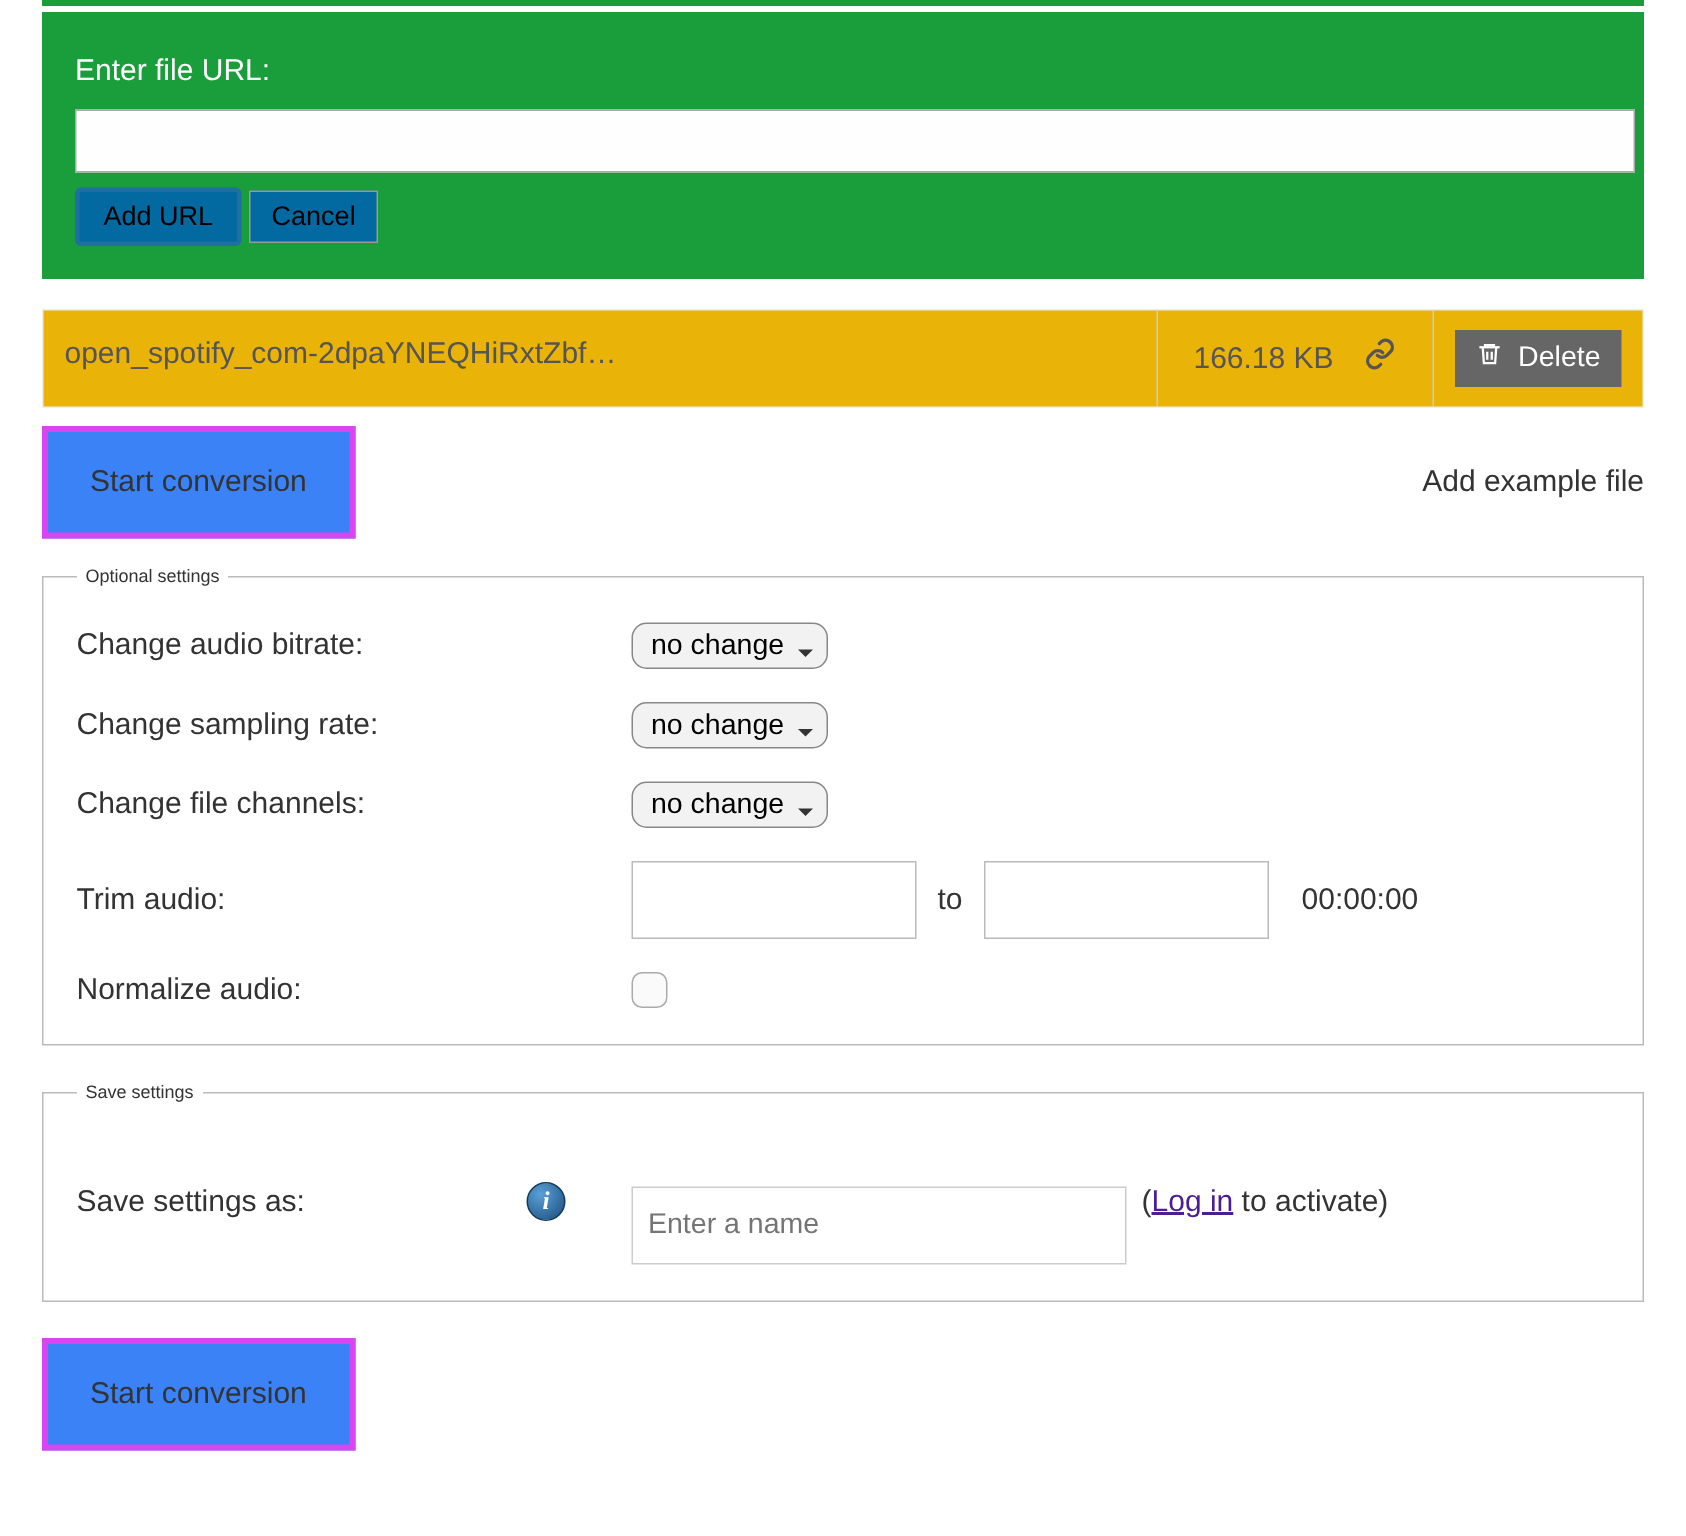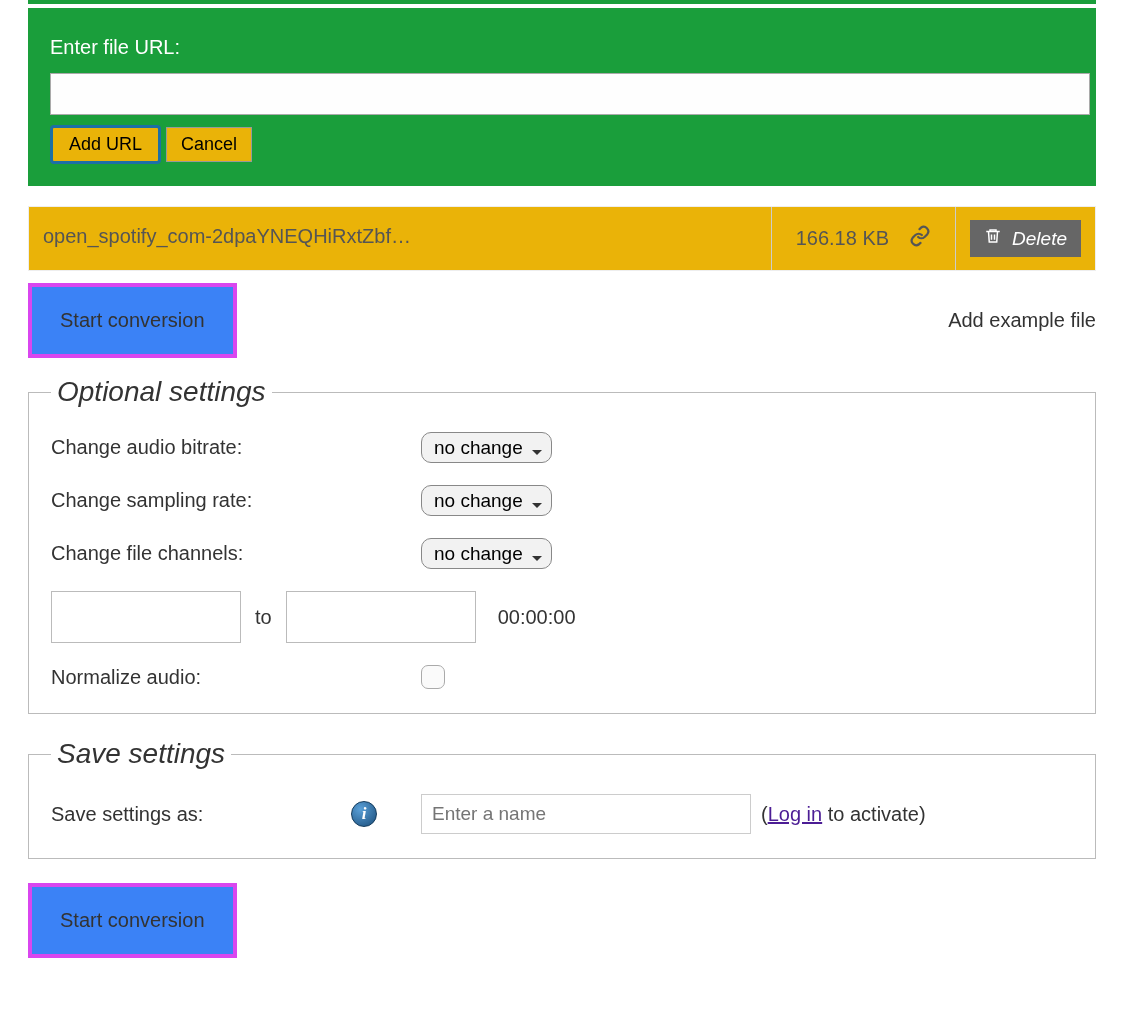--- a/index.html
+++ b/index.html
@@ -30,21 +30,21 @@
     padding: 4px 8px;
     font-size: 18px;
     background: #fefefe;
     border: 1px solid #aaa;
     margin-bottom: 10px;
   }
   .btn {
     font-family: inherit;
     font-size: 18px;
     padding: 6px 14px;
-    background: #eab308;
+    background: #0369a1;
     border: 1px solid #999;
     cursor: pointer;
   }
   .btn-primary-border {
     border: 3px solid #1d6fa5;
     border-radius: 4px;
     padding: 6px 16px;
   }
   .file-row {
     display: flex;
@@ -75,21 +75,20 @@
   .delete-btn {
     background: #666;
     color: #fff;
     border: none;
     padding: 6px 14px;
     font-size: 19px;
     display: inline-flex;
     align-items: center;
     gap: 10px;
     cursor: pointer;
-    font-style: italic;
   }
   .row-below {
     display: flex;
     justify-content: space-between;
     align-items: center;
     margin: 12px 28px 18px 28px;
   }
   .big-btn {
     font-family: inherit;
     font-size: 20px;
@@ -98,21 +97,21 @@
     padding: 22px 28px;
     cursor: pointer;
     color: #333;
   }
   .example-link { font-size: 20px; color: #333; }
   fieldset {
     border: 1px solid #bbb;
     margin: 0 28px 24px 28px;
     padding: 24px 22px;
   }
-  legend { font-size: 28px; padding: 0 6px; font-style: italic; }
+  legend { font-size: 12px; padding: 0 6px; }
   .setting-row {
     display: flex;
     align-items: center;
     margin-bottom: 22px;
   }
   .setting-row:last-child { margin-bottom: 0; }
   .setting-label { width: 370px; font-size: 20px; }
   .select {
     font-family: inherit;
     font-size: 19px;
@@ -173,26 +172,27 @@
     justify-content: center;
     color: #fff;
     font-weight: bold;
     font-style: italic;
     font-family: Georgia, serif;
     font-size: 17px;
     margin-left: -70px;
     margin-right: 44px;
   }
   .name-input {
-    height: 40px;
+    height: 52px;
     width: 330px;
     font-size: 19px;
     padding: 4px 10px;
     border: 1px solid #ccc;
     color: #888;
+    margin-top: 32px;
   }
   .login-note { margin-left: 10px; font-size: 20px; }
   .login-link { color: #4c1d95; text-decoration: underline; text-align: right; }
   .link-icon svg { width: 22px; height: 22px; }
   .trash-icon svg { width: 18px; height: 20px; }
 </style>
 </head>
 <body>
 
 <div class="container">
@@ -248,20 +248,21 @@
       <div class="setting-label">Change sampling rate:</div>
       <span class="select-wrap"><select class="select"><option>no change</option></select></span>
     </div>
 
     <div class="setting-row">
       <div class="setting-label">Change file channels:</div>
       <span class="select-wrap"><select class="select"><option>no change</option></select></span>
     </div>
 
     <div class="setting-row">
+      <div class="setting-label">Trim audio:</div>
       <input class="trim-input" type="text" style="">
       <span class="trim-sep">to</span>
       <input class="trim-input" type="text" style="">
       <span class="duration">00:00:00</span>
     </div>
 
     <div class="setting-row">
       <div class="setting-label">Normalize audio:</div>
       <div class="checkbox" role="checkbox" aria-checked="false"></div>
     </div>

